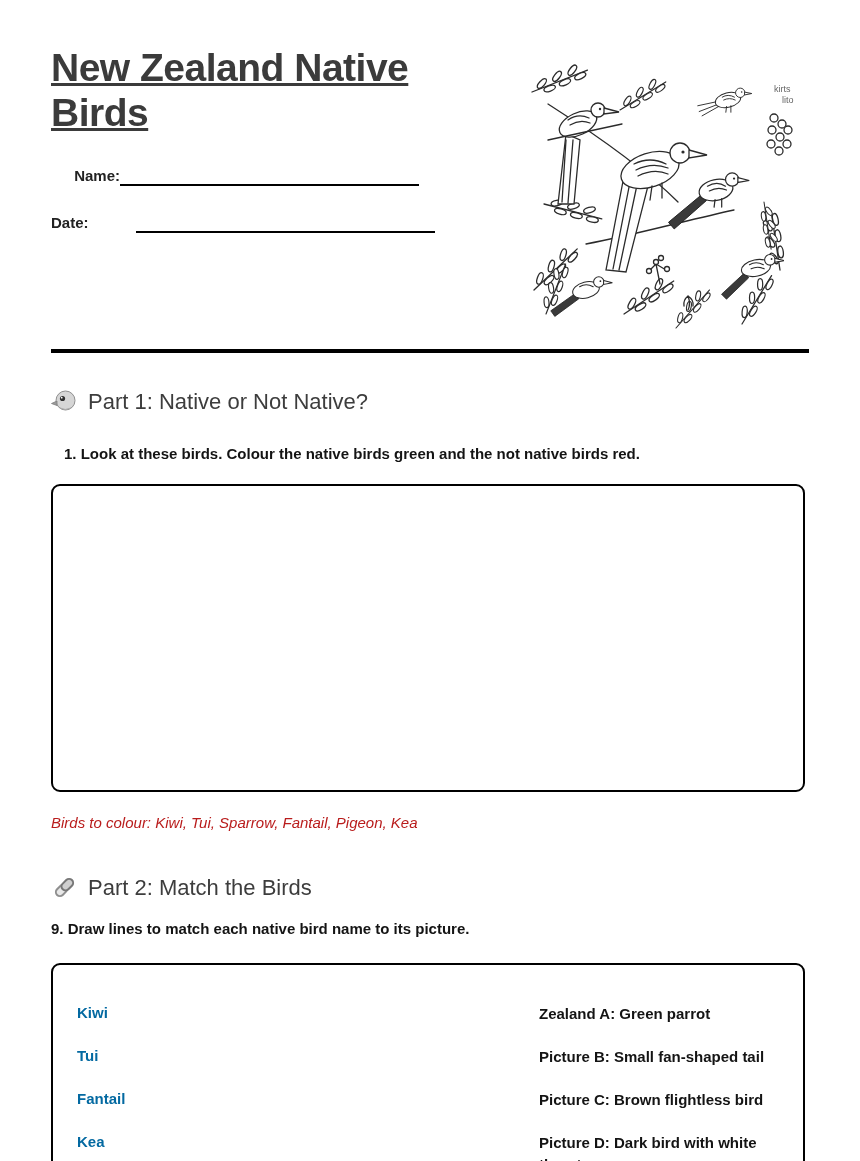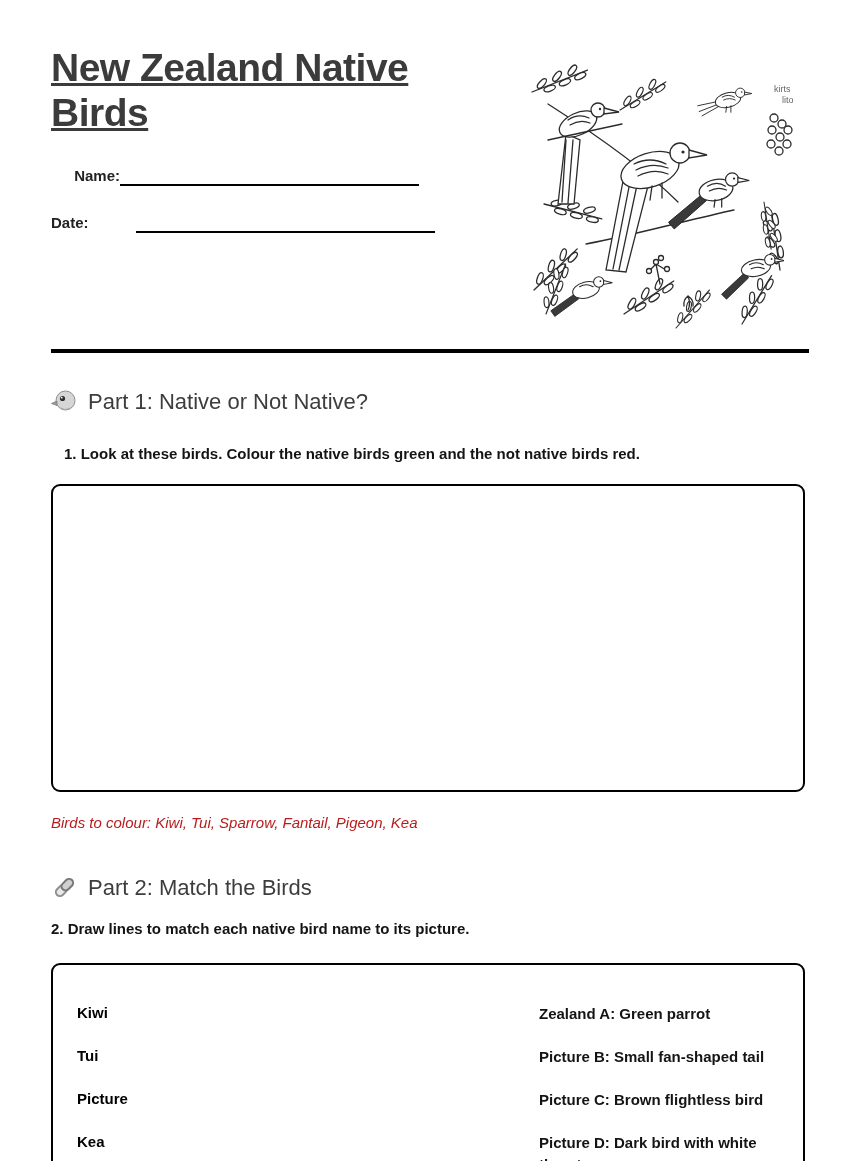--- a/index.html
+++ b/index.html
@@ -54,21 +54,21 @@
   .box-match  { top:963px; height:250px; padding:38px 0 0 24px; }
 
   .caption {
     position:absolute; left:51px; top:814px;
     font-size:15px; font-style:italic; color:#b91c1c;
   }
 
   .match-row { display:flex; align-items:flex-start; margin-bottom:21px; }
   .match-left {
     width:462px; flex:0 0 auto;
-    font-size:15px; font-weight:700; color:#000000; line-height:19px;
+    font-size:15px; font-weight:700; color:#0369a1; line-height:19px;
   }
   .match-right {
     width:256px; flex:0 0 auto;
     font-size:15px; font-weight:700; color:#141414; line-height:22px;
   }
 
   svg .ln  { stroke:#2b2b2b; fill:none; stroke-width:1.3; stroke-linecap:round; }
   svg .sh  { stroke:#2b2b2b; fill:#ffffff; stroke-width:1.3; }
   svg .dk  { stroke:#222; fill:#3a3a3a; stroke-width:1; }
   svg .dot { fill:#2b2b2b; }
@@ -226,33 +226,33 @@
   <h2 class="section-heading heading-part2">
     <svg class="emoji" viewBox="0 0 27 27">
       <g transform="rotate(-45 13.5 13.5)">
         <rect x="3" y="9.5" width="13" height="8" rx="4" fill="#e8e8e8" stroke="#8f8f8f" stroke-width="2"></rect>
         <rect x="11" y="9.5" width="13" height="8" rx="4" fill="#cfcfcf" stroke="#777" stroke-width="2"></rect>
       </g>
     </svg>
     <span>Part 2: Match the Birds</span>
   </h2>
 
-  <p class="instruction instr-2">2. Draw lines to match each native bird name to its picture.</p>
+  <p class="instruction instr-2">9. Draw lines to match each native bird name to its picture.</p>
 
   <div class="workbox box-match">
     <div class="match-row">
       <span class="match-left">Kiwi</span>
       <span class="match-right">Zealand A: Green parrot</span>
     </div>
     <div class="match-row">
       <span class="match-left">Tui</span>
       <span class="match-right">Picture B: Small fan-shaped tail</span>
     </div>
     <div class="match-row">
-      <span class="match-left">Picture</span>
+      <span class="match-left">Fantail</span>
       <span class="match-right">Picture C: Brown flightless bird</span>
     </div>
     <div class="match-row">
       <span class="match-left">Kea</span>
       <span class="match-right">Picture D: Dark bird with white throat</span>
     </div>
   </div>
 
 </div>
 

